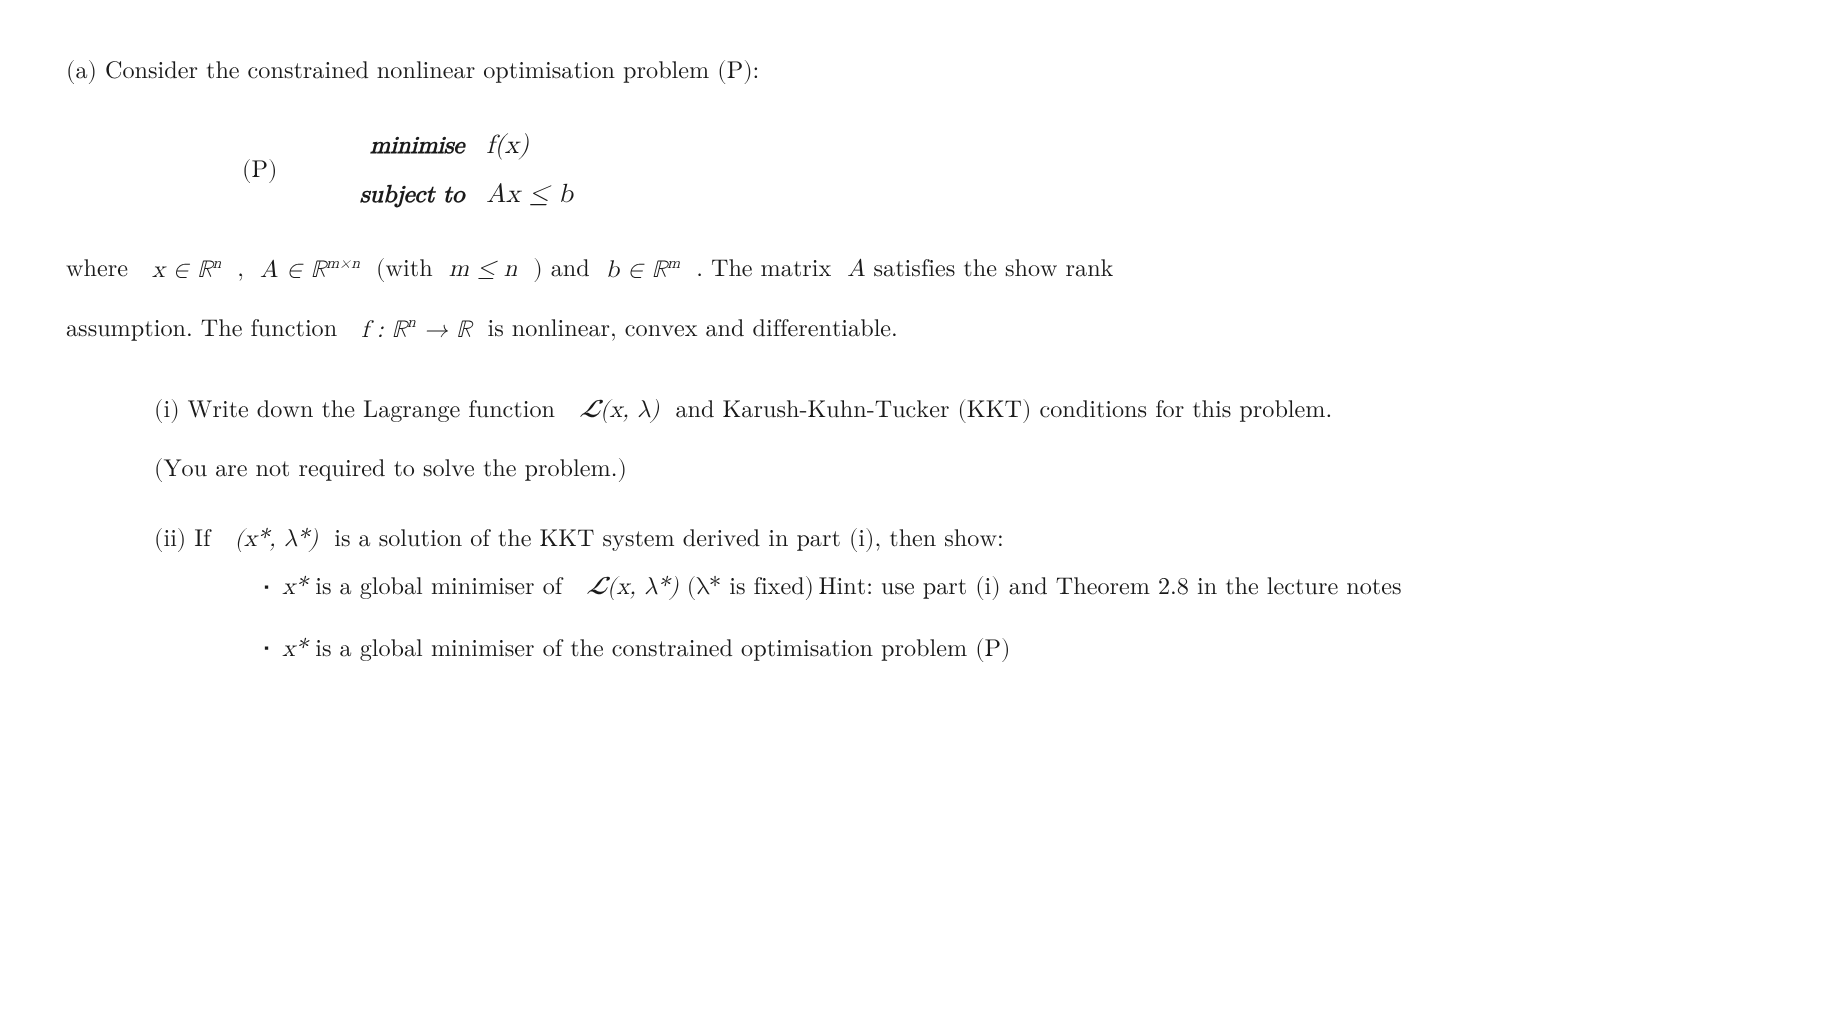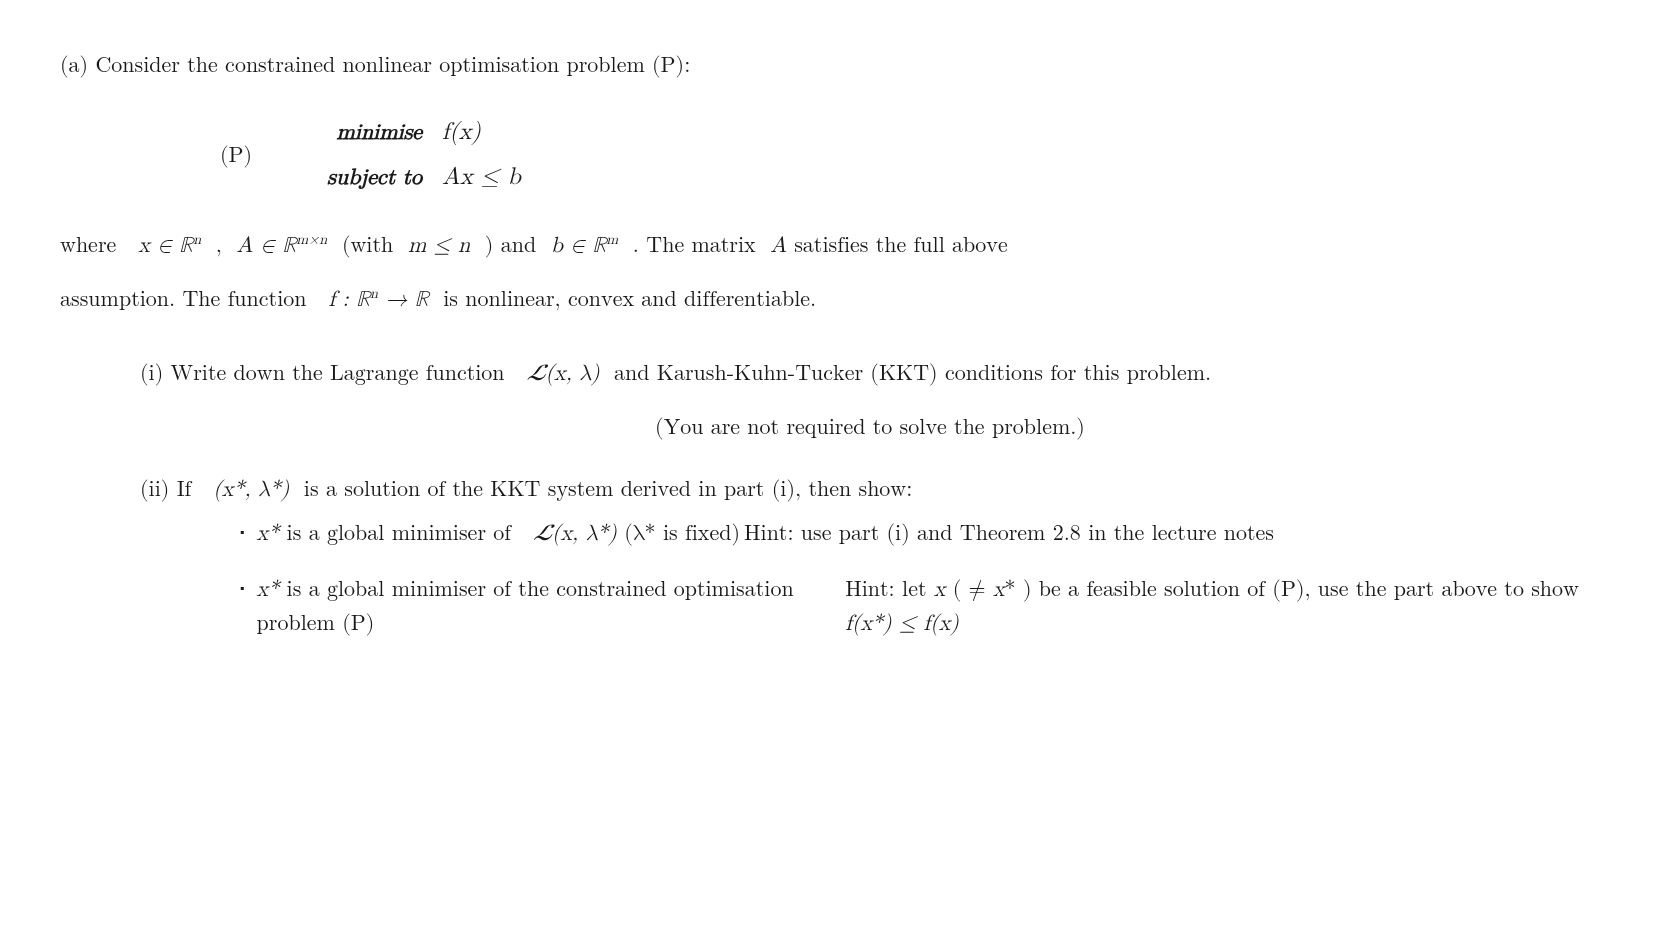--- a/index.html
+++ b/index.html
@@ -157,36 +157,36 @@
     <span>where &nbsp;</span>
     <span class="math-inline"><i>x</i> ∈ ℝ<sup>n</sup></span>
     <span> &nbsp;,&nbsp; </span>
     <span class="math-inline"><i>A</i> ∈ ℝ<sup>m×n</sup></span>
     <span> &nbsp;(with&nbsp; </span>
     <span class="math-inline"><i>m</i> ≤ <i>n</i></span>
     <span> &nbsp;) and&nbsp; </span>
     <span class="math-inline"><i>b</i> ∈ ℝ<sup>m</sup></span>
     <span> &nbsp;. The matrix&nbsp; </span>
     <span class="math-inline"><i>A</i></span>
-    <span>satisfies the full above</span>
+    <span>satisfies the show rank</span>
   </div>
 
   <div class="assumption-line">
     <span>assumption. The function &nbsp;</span>
     <span class="math-inline"><i>f</i> : ℝ<sup>n</sup> → ℝ</span>
     <span> &nbsp;is nonlinear, convex and differentiable.</span>
   </div>
 
   <div class="sub-item">
     <div class="sub-item-label">
       <span>(i) Write down the Lagrange function &nbsp;</span>
       <span class="math-inline">𝓛(<i>x</i>, λ)</span>
       <span> &nbsp;and Karush-Kuhn-Tucker (KKT) conditions for this problem.</span>
     </div>
-    <div style="margin-top:20px;text-align:center;">(You are not required to solve the problem.)</div>
+    <div style="margin-top:20px;">(You are not required to solve the problem.)</div>
   </div>
 
   <div class="sub-item">
     <div class="sub-item-label">
       <span>(ii) If &nbsp;</span>
       <span class="math-inline">(<i>x</i>*, λ*)</span>
       <span> &nbsp;is a solution of the KKT system derived in part (i), then show:</span>
     </div>
 
     <div class="bullet-list">
@@ -206,23 +206,19 @@
         </div>
       </div>
 
       <div class="bullet-item">
         <span class="bullet-symbol">▪</span>
         <div class="bullet-content">
           <div>
             <span class="math-inline"><i>x</i>*</span>
             <span> is a global minimiser of the constrained optimisation problem (P)</span>
           </div>
-          <div class="hint-line">
-            <span>Hint: let <i>x</i> ( ≠ <i>x</i>* ) be a feasible solution of (P), use the part above to show </span>
-            <span class="math-inline"><i>f</i>(<i>x</i>*) ≤ <i>f</i>(<i>x</i>)</span>
-          </div>
         </div>
       </div>
 
     </div>
   </div>
 
 </div>
 
 </body></html>

